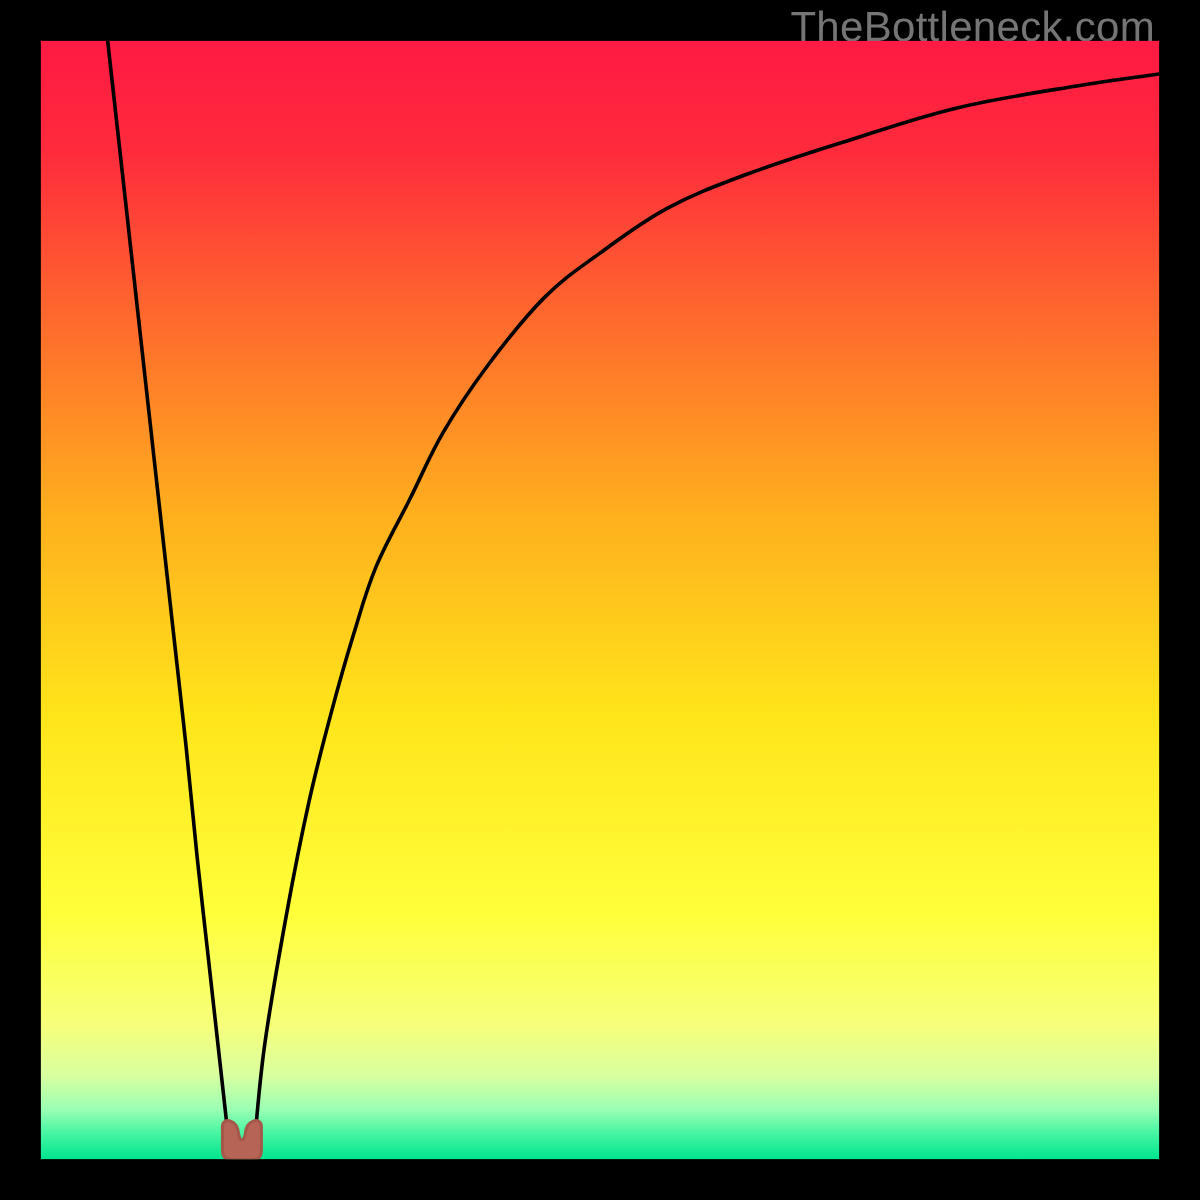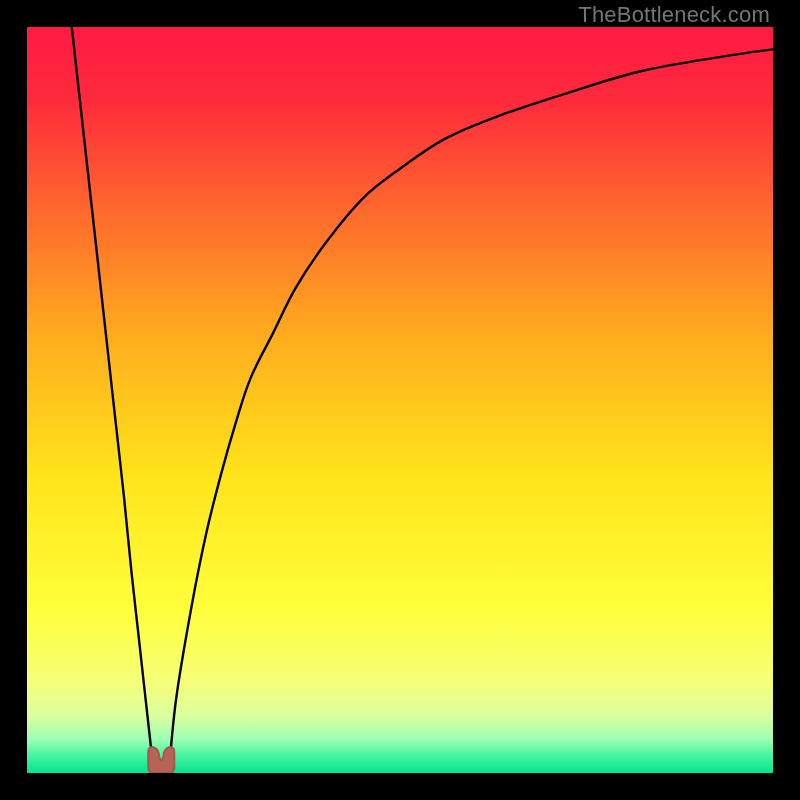--- a/index.html
+++ b/index.html
@@ -16,21 +16,21 @@
     top: 27px;
     width: 746px;
     height: 746px;
     overflow: hidden;
   }
   .attribution {
     position: absolute;
     top: 2px;
     right: 30px;
     font-family: Arial, Helvetica, sans-serif;
-    font-size: 22px;
+    font-size: 28px;
     color: #757575;
     letter-spacing: 0.2px;
   }
   svg {
     display: block;
   }
 </style>
 </head>
 <body>
 

